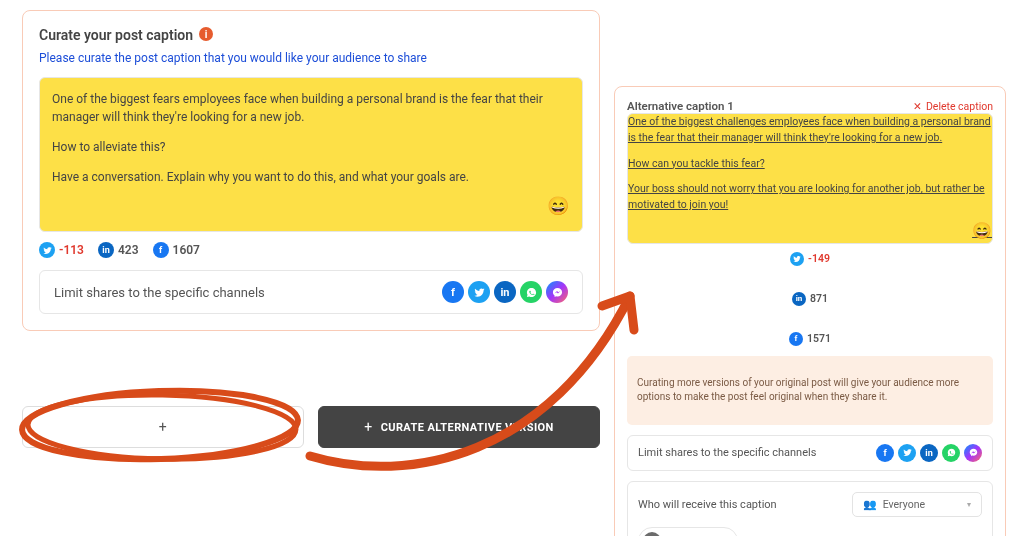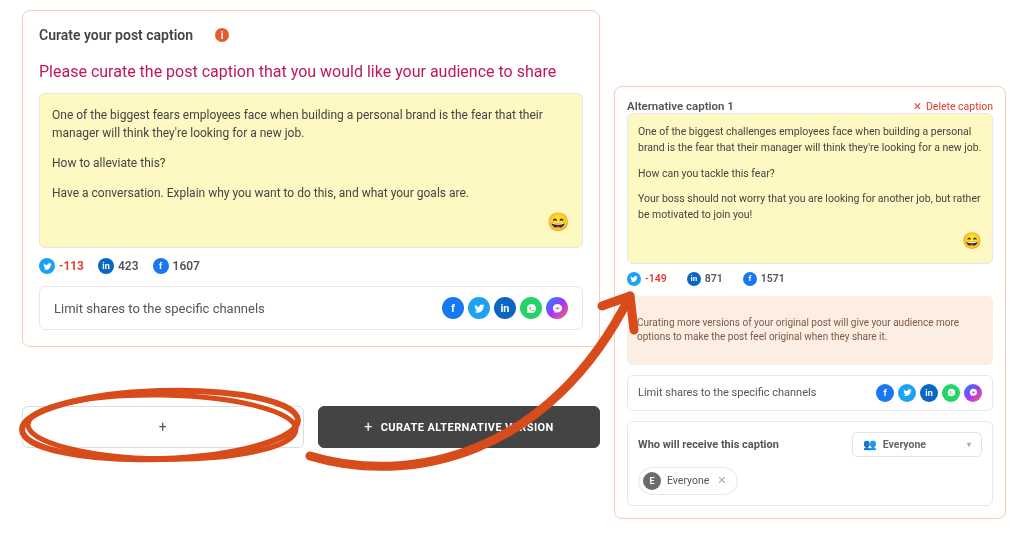--- a/index.html
+++ b/index.html
@@ -31,60 +31,59 @@
     border: 1px solid #f9cbb7;
     border-radius: 8px;
     padding: 12px;
     background: #fff;
     font-size: 10.5px;
   }
   .section-title {
     font-weight: 600;
     color: #444;
     font-size: 14px;
-    margin-bottom: 19px;
-    display: flex;
-    align-items: center;
-    gap: 22px;
+    margin-bottom: 8px;
+    display: flex;
+    gap: 6px;
   }
   .info-icon {
     width: 14px; height: 14px; border-radius: 50%;
     background: #e65c2e; color: #fff; font-size: 10px;
     display: inline-flex; align-items: center; justify-content: center;
     font-weight: bold;
   }
   .section-sub {
-    color: #be185d; font-size: 16px; margin-bottom: 12px;
+    color: #1d4ed8; font-size: 12px; margin-bottom: 12px;
   }
   .caption-box {
     border: 1px solid #e6e6e6;
     border-radius: 6px;
     padding: 12px;
-    background: #fef9c3;
+    background: #fde047;
     font-size: 12px;
     color: #444;
     line-height: 1.5;
     position: relative;
   }
-  .right-panel .caption-box { font-size: 10.5px; padding: 10px; }
+  .right-panel .caption-box { font-size: 10.5px; padding: 0; text-decoration: underline; }
   .caption-box p { margin-bottom: 12px; }
   .right-panel .caption-box p { margin-bottom: 10px; }
   .caption-box p:last-of-type { margin-bottom: 0; }
   .emoji-row { text-align: right; margin-top: 6px; font-size: 18px; }
   .right-panel .emoji-row { font-size: 16px; }
   .counts {
     text-align: right;
     margin-top: 10px;
     font-size: 12px;
     color: #555;
     display: flex;
     gap: 14px;
     align-items: center;
   }
-  .right-panel .counts { font-size: 10.5px; gap: 20px; margin-top: 8px;}
+  .right-panel .counts { font-size: 10.5px; gap: 26px; margin-top: 8px; flex-direction: column;}
   .count-item { display: inline-flex; align-items: center; gap: 4px; font-weight: 600; }
   .neg { color: #e0392e; }
   .circle-icon {
     width: 16px; height: 16px; border-radius: 50%;
     display: inline-flex; align-items: center; justify-content: center;
     font-size: 9px; font-weight: bold; color: #fff;
   }
   .right-panel .circle-icon { width: 14px; height: 14px; font-size: 8px; }
   .twitter-bg { background: #1da1f2; }
   .linkedin-bg { background: #0a66c2; }
@@ -162,21 +161,20 @@
     border: 1px solid #e6e6e6;
     border-radius: 6px;
     padding: 10px;
   }
   .receive-top {
     display: flex;
     justify-content: space-between;
     align-items: center;
     font-size: 11px;
     color: #555;
-    font-weight: bold;
   }
   .dropdown {
     border: 1px solid #e3e3e3;
     border-radius: 5px;
     padding: 5px 10px;
     font-size: 10.5px;
     color: #666;
     display: flex;
     align-items: center;
     gap: 8px;

